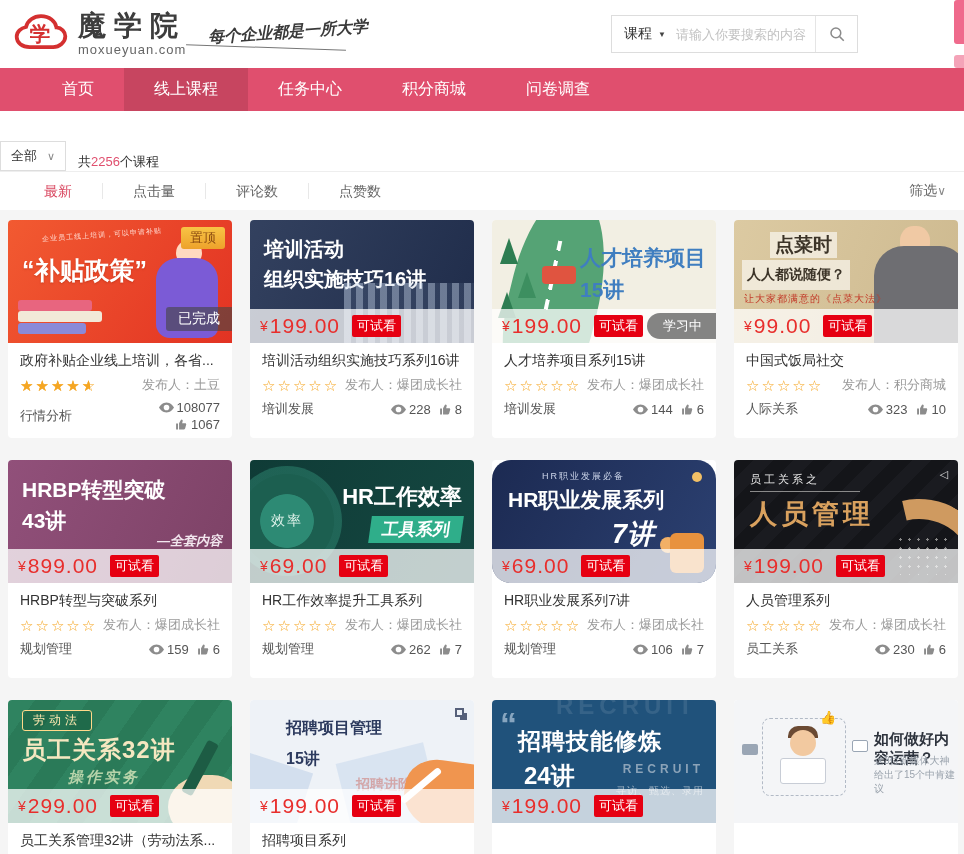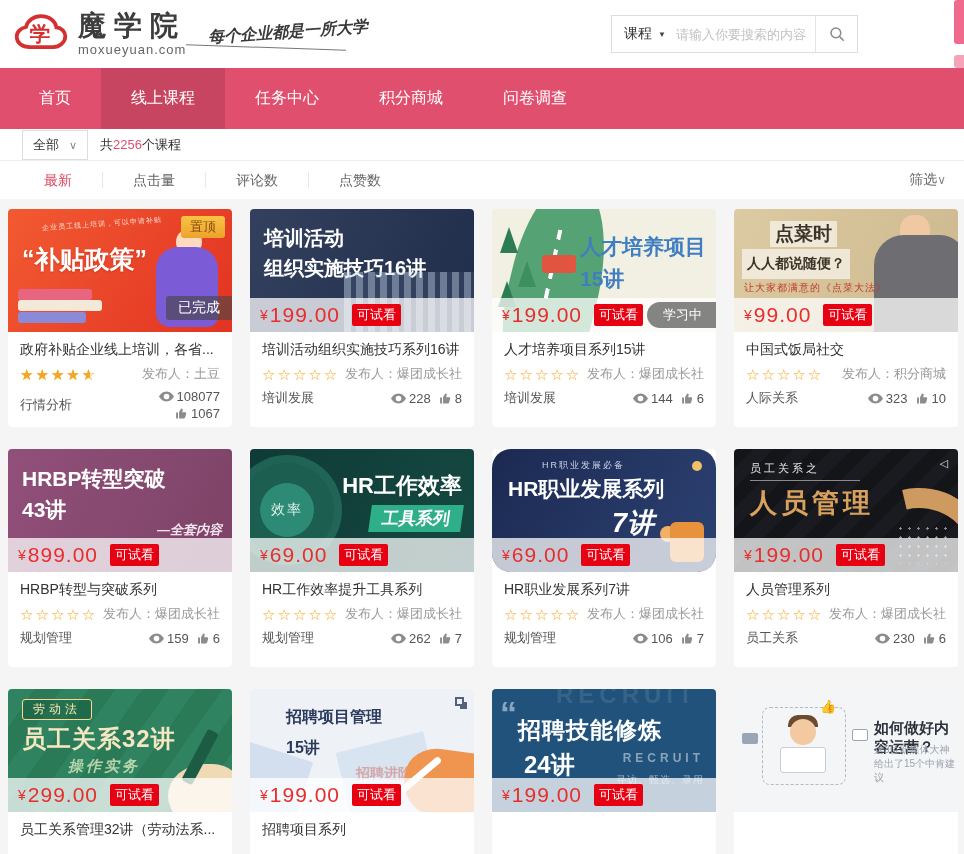--- a/index.html
+++ b/index.html
@@ -19,26 +19,26 @@
   .search-cat { display:flex; align-items:center; gap:6px; padding:0 10px 0 12px; font-size:14px; color:#333; cursor:pointer; }
   .search-cat .arr { font-size:8px; color:#444; }
   .search-input { flex:1; border:none; outline:none; font-size:13px; color:#333; min-width:0; }
   .search-input::placeholder { color:#c2c2c2; }
   .search-btn { width:42px; height:100%; border-left:1px solid #e5e5e5; background:#fff; display:flex; align-items:center; justify-content:center; cursor:pointer; }
 
   .side-tab1 { position:absolute; right:0; top:0; width:10px; height:44px; background:#ef6a8c; border-radius:3px 0 0 3px; }
   .side-tab2 { position:absolute; right:0; top:55px; width:10px; height:13px; background:#f4a3b8; border-radius:3px 0 0 3px; }
 
   
-  .nav { height:61px; background:#e04f6e; display:flex; align-items:stretch; padding-left:9px; }
+  .nav { height:43px; background:#e04f6e; display:flex; align-items:stretch; padding-left:32px; }
   .nav-item { display:flex; align-items:center; padding:0 30px; color:#fff; font-size:16px; cursor:pointer; text-decoration:none; }
   .nav-item.active { background:#c74560; }
 
   
-  .filter-bar { height:32px; background:#fff; display:flex; align-items:center; padding:0 22px; border-bottom:1px solid #eee; }
+  .filter-bar { height:61px; background:#fff; display:flex; align-items:flex-end; padding:0 0; border-bottom:1px solid #eee; }
   .dd-all { display:flex; align-items:center; gap:10px; border:1px solid #ddd; padding:5px 10px; font-size:13px; color:#333; background:#fff; cursor:pointer; }
   .dd-all .chev { color:#888; font-size:11px; line-height:8px; }
   .course-count { margin-left:12px; font-size:13px; color:#333; }
   .course-count .num { color:#e04f6e; }
 
   
   .sort-bar { height:38px; background:#fff; display:flex; align-items:center; padding:0 14px; }
   .sort-item { padding:0 30px; font-size:14px; color:#666; border-right:1px solid #e8e8e8; cursor:pointer; line-height:16px; }
   .sort-item:nth-child(4) { border-right:none; }
   .sort-item.active { color:#d9465f; }

